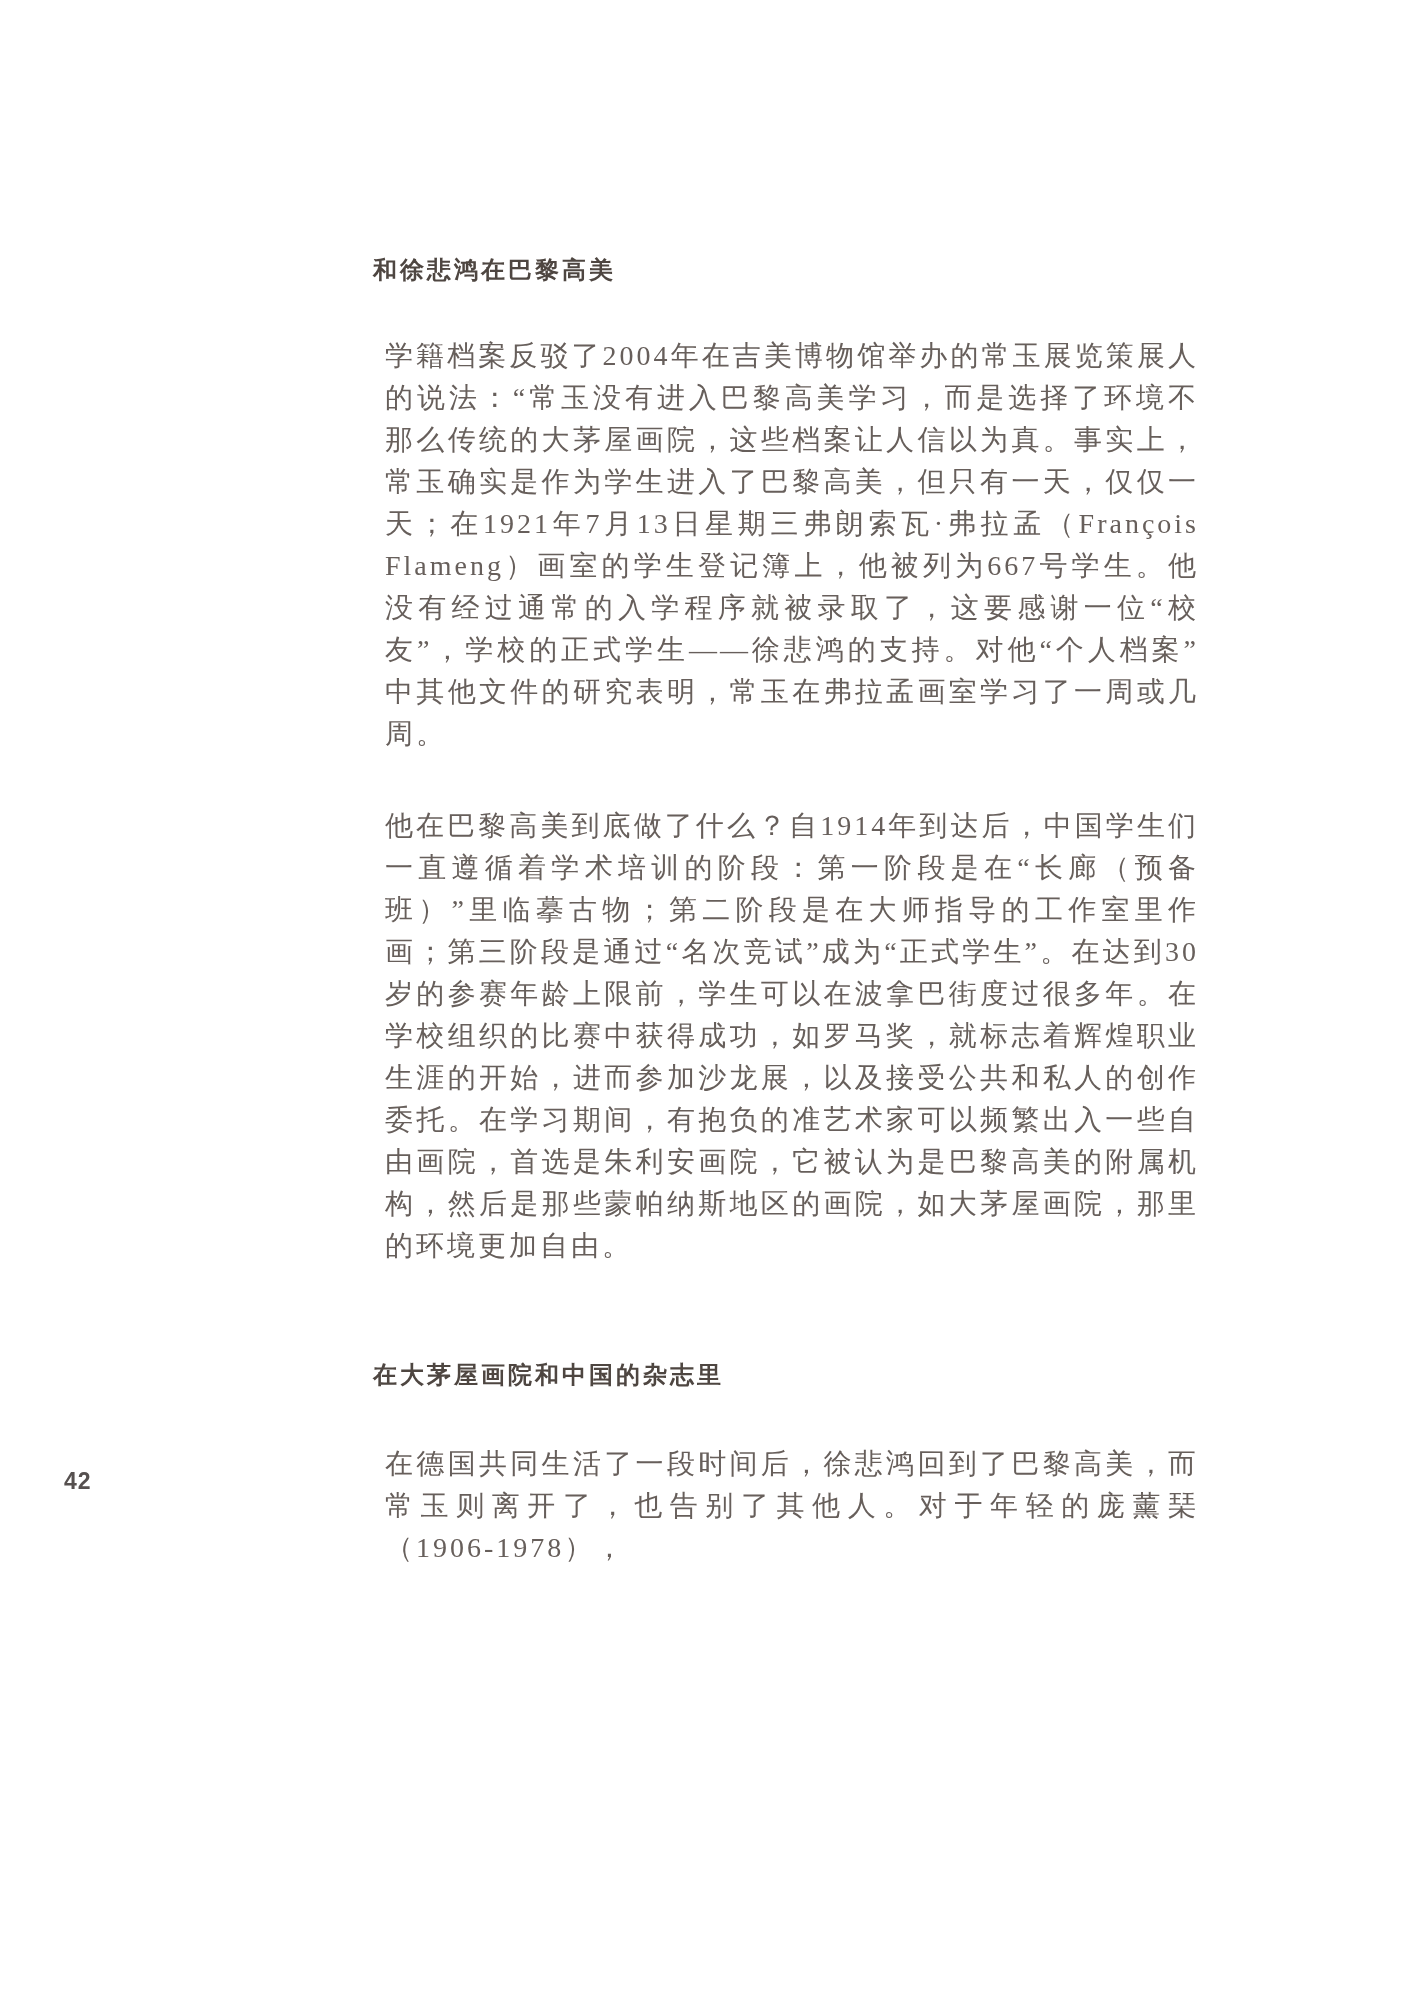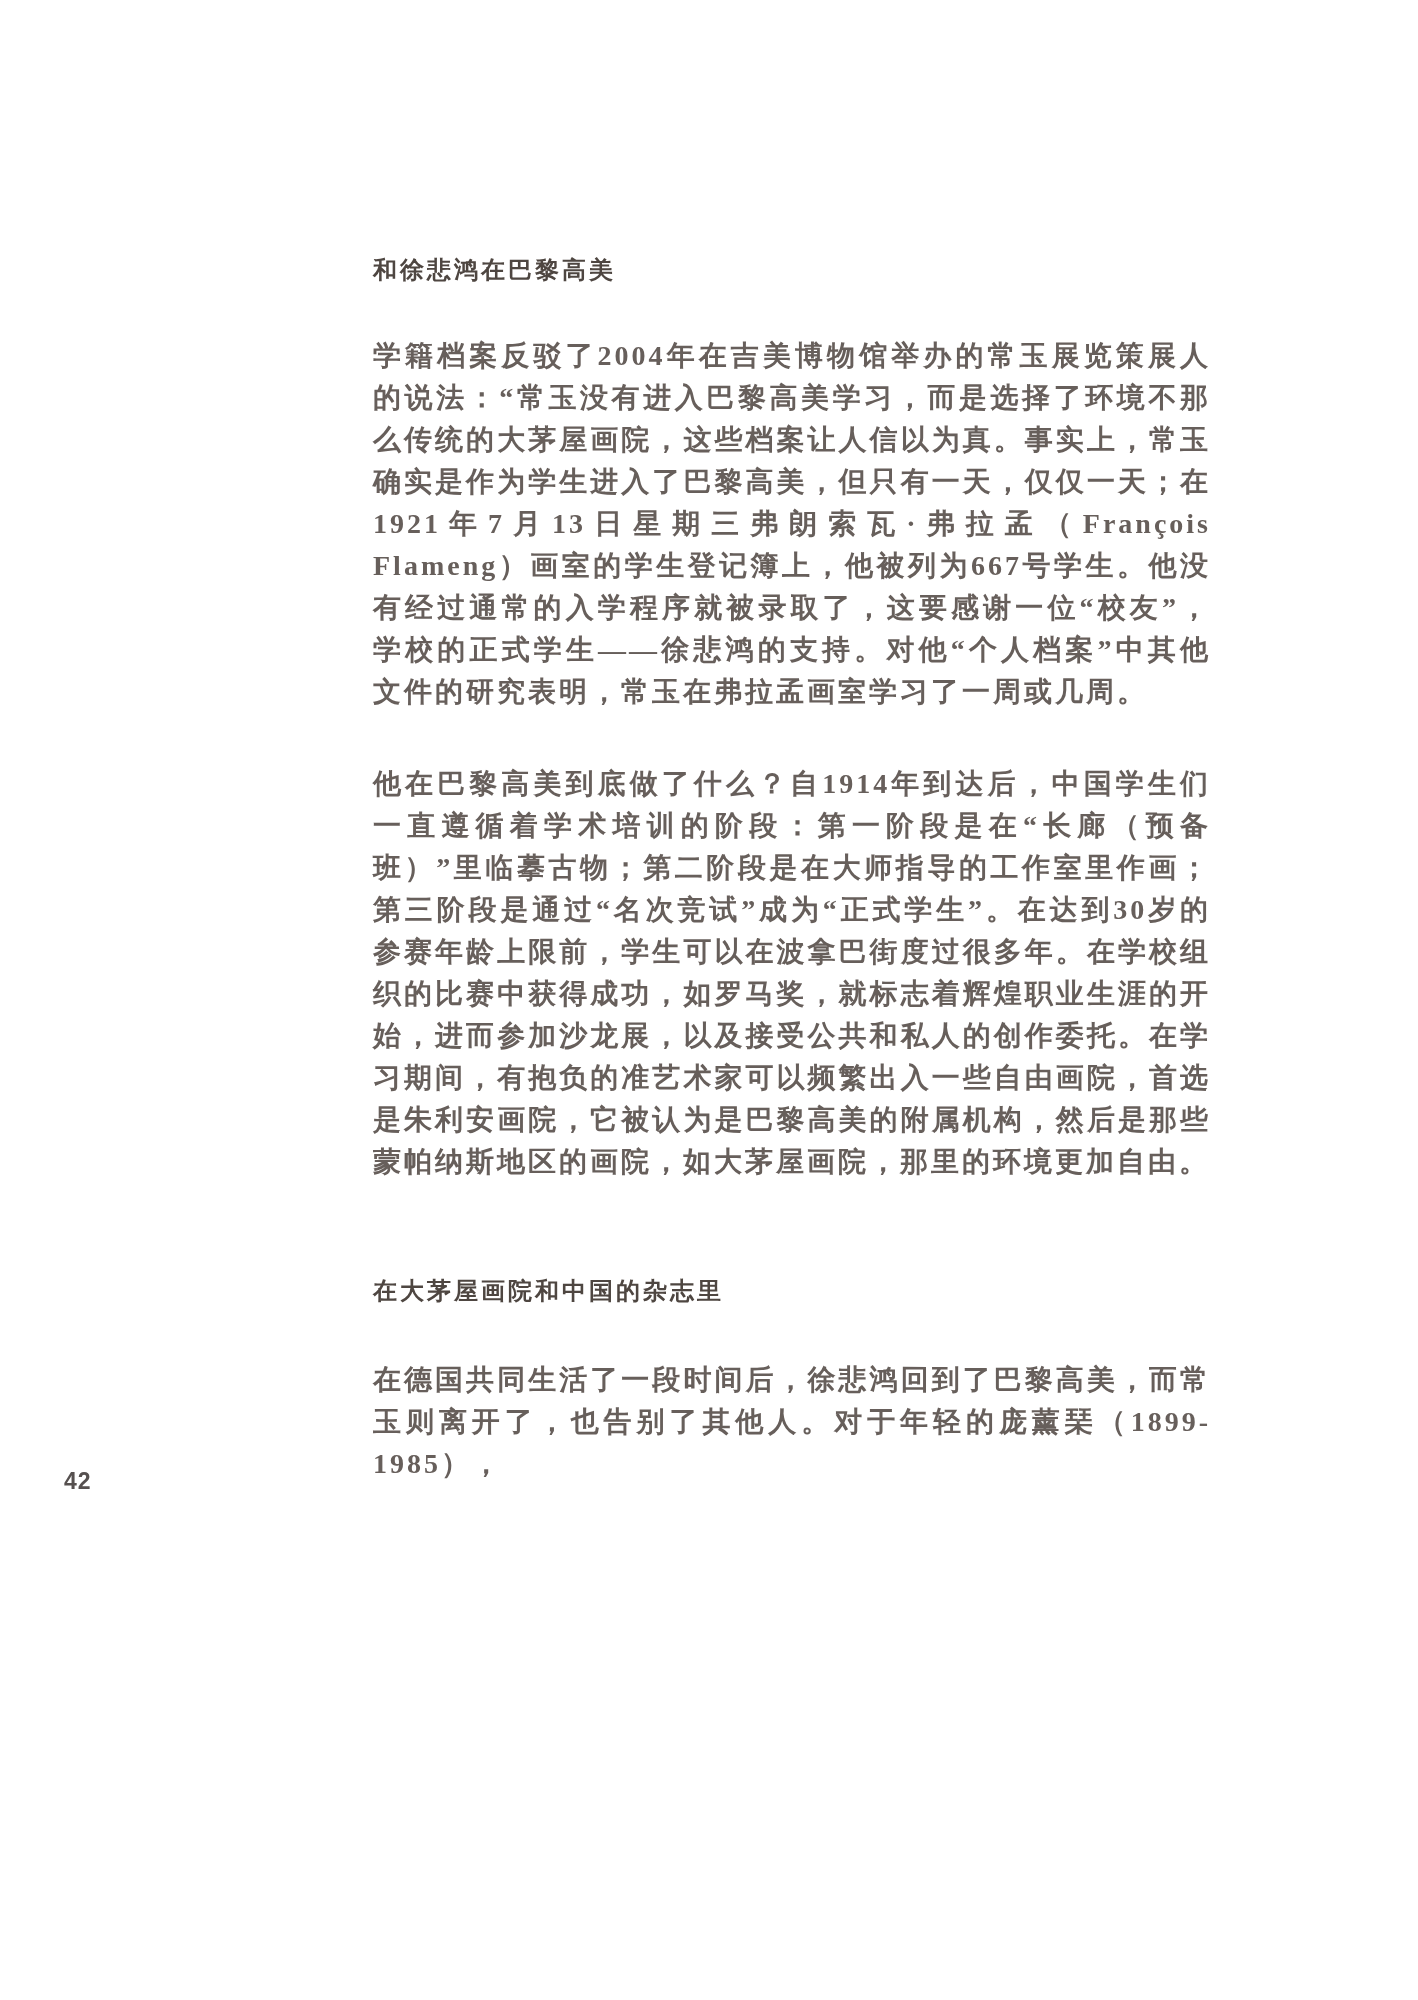--- a/index.html
+++ b/index.html
@@ -40,28 +40,27 @@
     font-size: 24px;
     line-height: 44px;
     font-weight: bold;
     color: #4e4641;
     letter-spacing: 3px;
   }
   .sec-heading.second {
     margin-top: 86px;
   }
   .body-para {
-    margin: 0;
+    margin: 12px;
     font-size: 28px;
     line-height: 42px;
     color: #675f5b;
     letter-spacing: 3px;
     text-align: justify;
     text-justify: inter-ideograph;
-    font-weight: bold;
   }
   .body-para.p1 { margin-top: 43px; }
   .body-para.p2 { margin-top: 50px; }
   .body-para.p3 { margin-top: 53px; }
   .body-para.p4 { margin-top: 46px; }
 </style>
 </head>
 <body>
 
 <div class="book-page">
@@ -72,16 +71,16 @@
 
     <h2 class="sec-heading">和徐悲鸿在巴黎高美</h2>
 
     <p class="body-para p1">学籍档案反驳了2004年在吉美博物馆举办的常玉展览策展人的说法：“常玉没有进入巴黎高美学习，而是选择了环境不那么传统的大茅屋画院，这些档案让人信以为真。事实上，常玉确实是作为学生进入了巴黎高美，但只有一天，仅仅一天；在1921年7月13日星期三弗朗索瓦·弗拉孟（François Flameng）画室的学生登记簿上，他被列为667号学生。他没有经过通常的入学程序就被录取了，这要感谢一位“校友”，学校的正式学生——徐悲鸿的支持。对他“个人档案”中其他文件的研究表明，常玉在弗拉孟画室学习了一周或几周。</p>
 
     <p class="body-para p2">他在巴黎高美到底做了什么？自1914年到达后，中国学生们一直遵循着学术培训的阶段：第一阶段是在“长廊（预备班）”里临摹古物；第二阶段是在大师指导的工作室里作画；第三阶段是通过“名次竞试”成为“正式学生”。在达到30岁的参赛年龄上限前，学生可以在波拿巴街度过很多年。在学校组织的比赛中获得成功，如罗马奖，就标志着辉煌职业生涯的开始，进而参加沙龙展，以及接受公共和私人的创作委托。在学习期间，有抱负的准艺术家可以频繁出入一些自由画院，首选是朱利安画院，它被认为是巴黎高美的附属机构，然后是那些蒙帕纳斯地区的画院，如大茅屋画院，那里的环境更加自由。</p>
 
 
     <h2 class="sec-heading second">在大茅屋画院和中国的杂志里</h2>
 
-    <p class="body-para p4">在德国共同生活了一段时间后，徐悲鸿回到了巴黎高美，而常玉则离开了，也告别了其他人。对于年轻的庞薰琹（1899-1985），</p>
+    <p class="body-para p4">在德国共同生活了一段时间后，徐悲鸿回到了巴黎高美，而常玉则离开了，也告别了其他人。对于年轻的庞薰琹（1906-1978），</p>
 
   </main>
 </div>
 
 </body></html>

